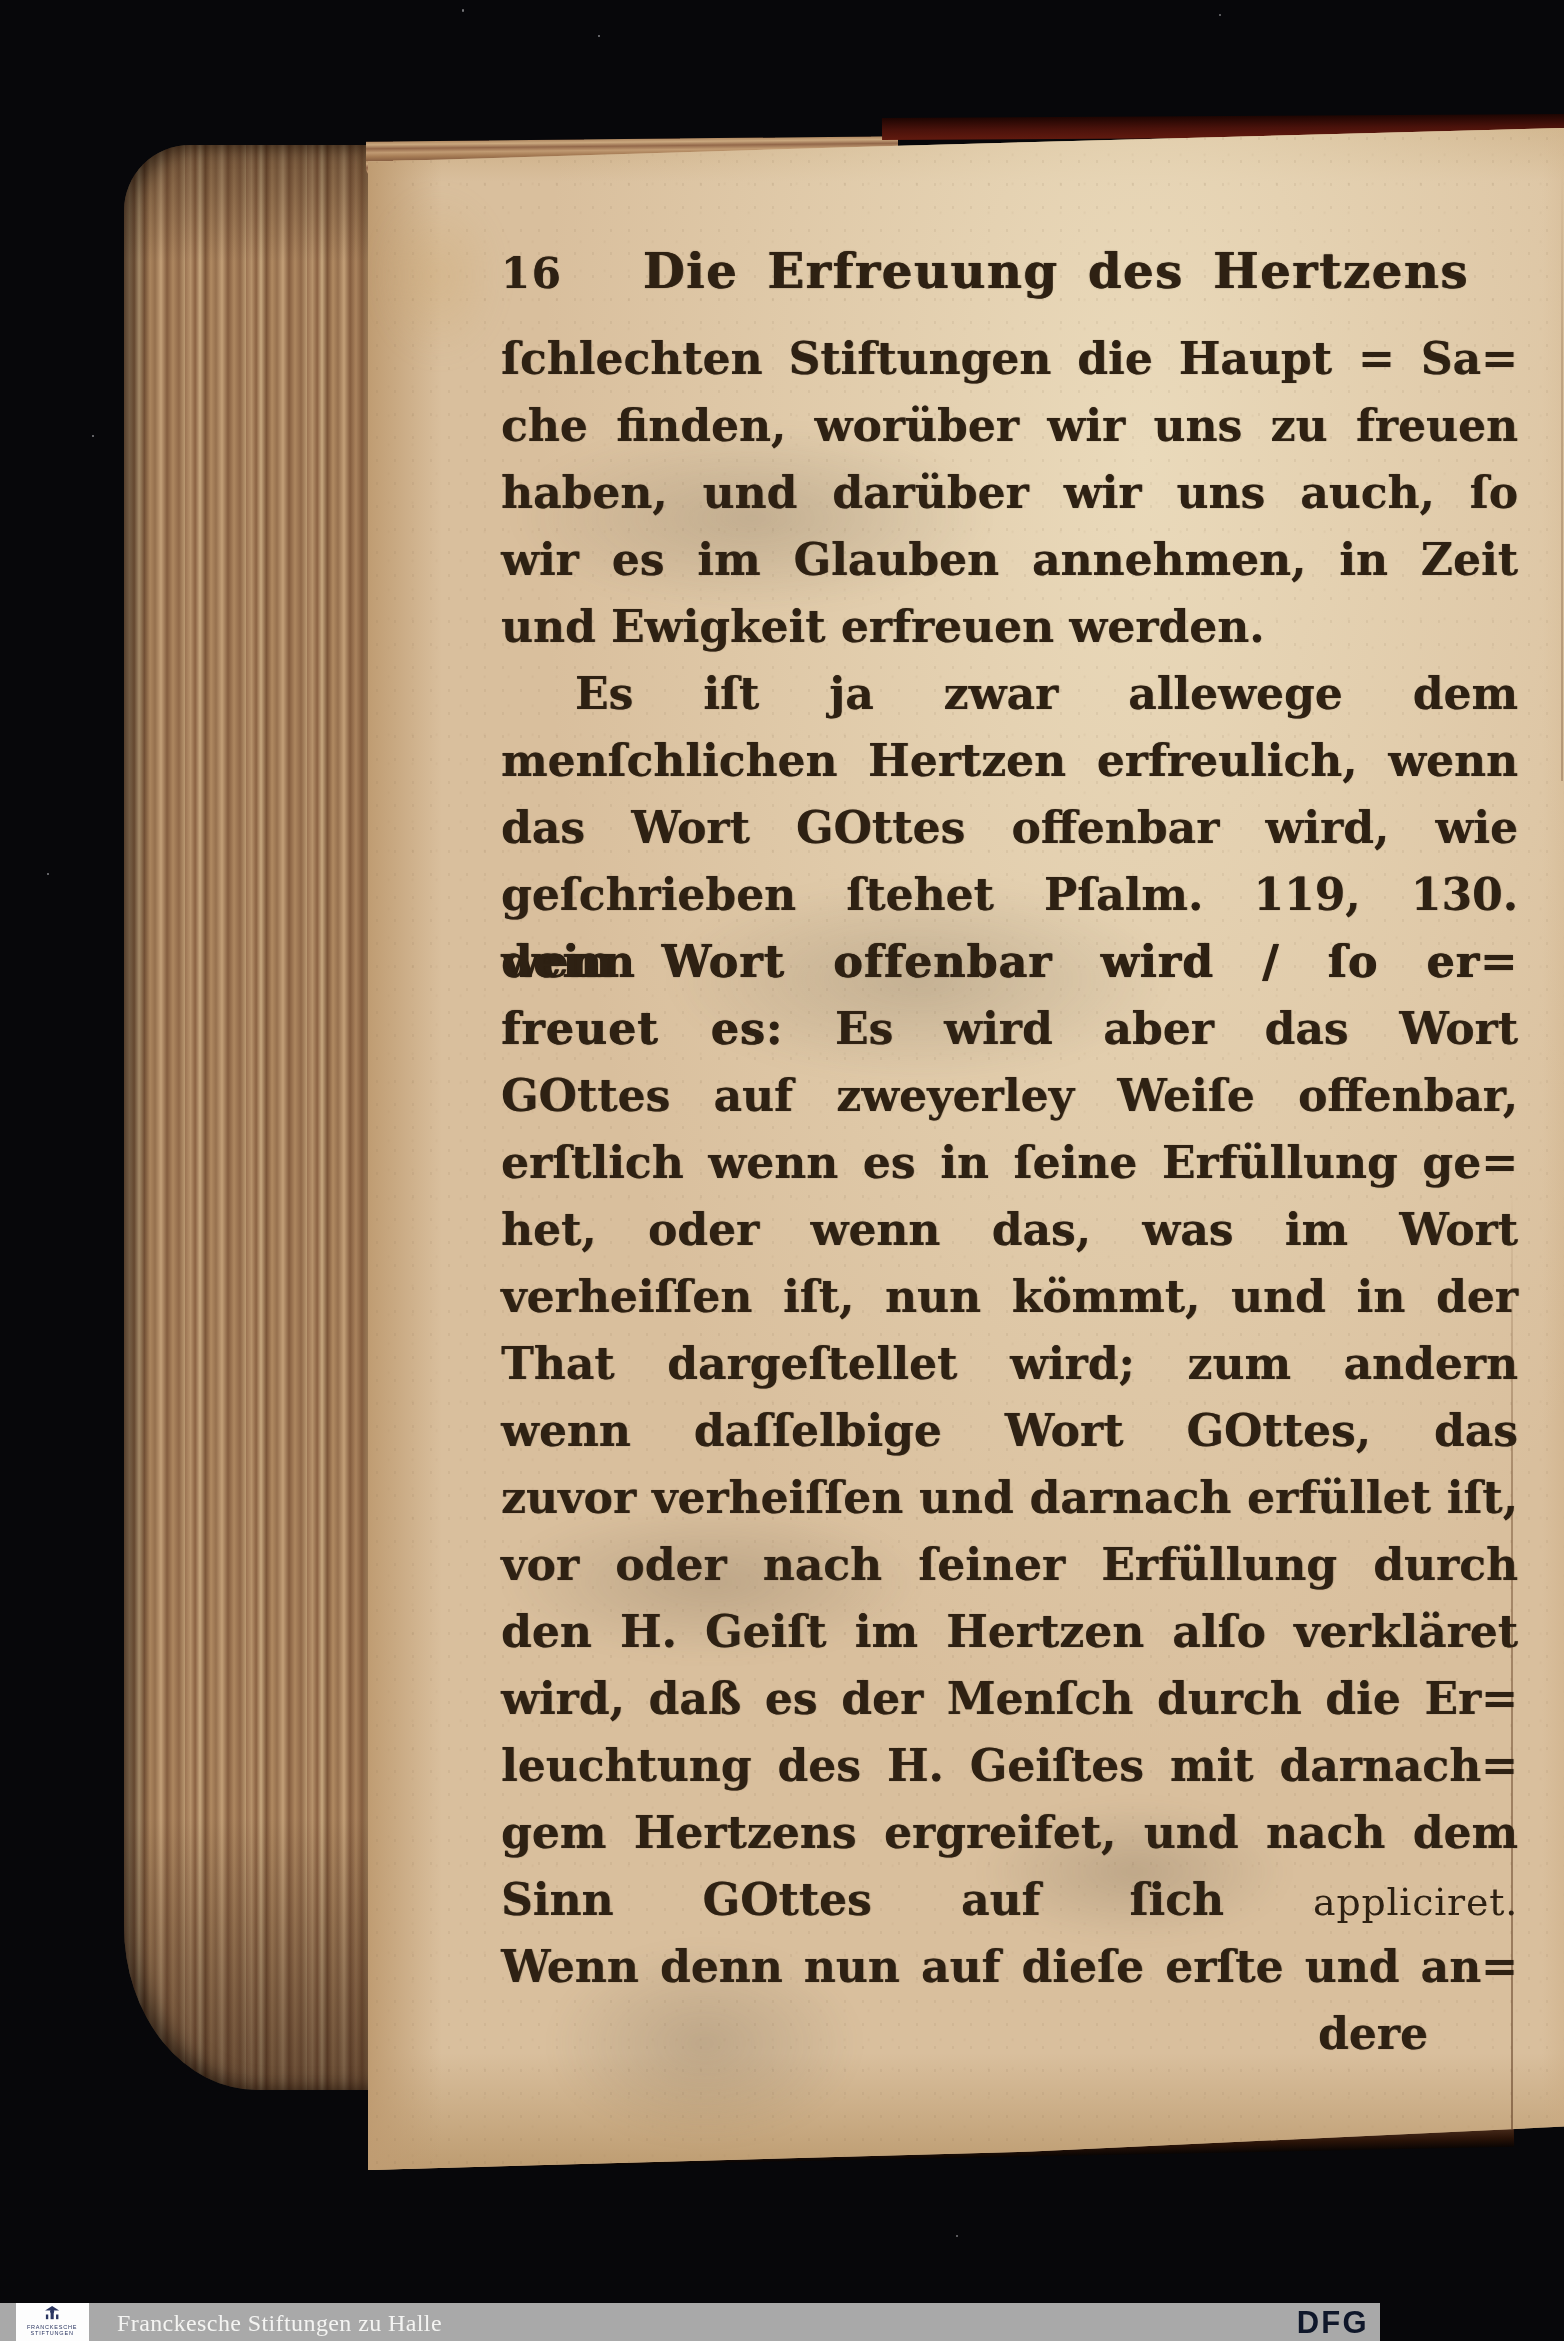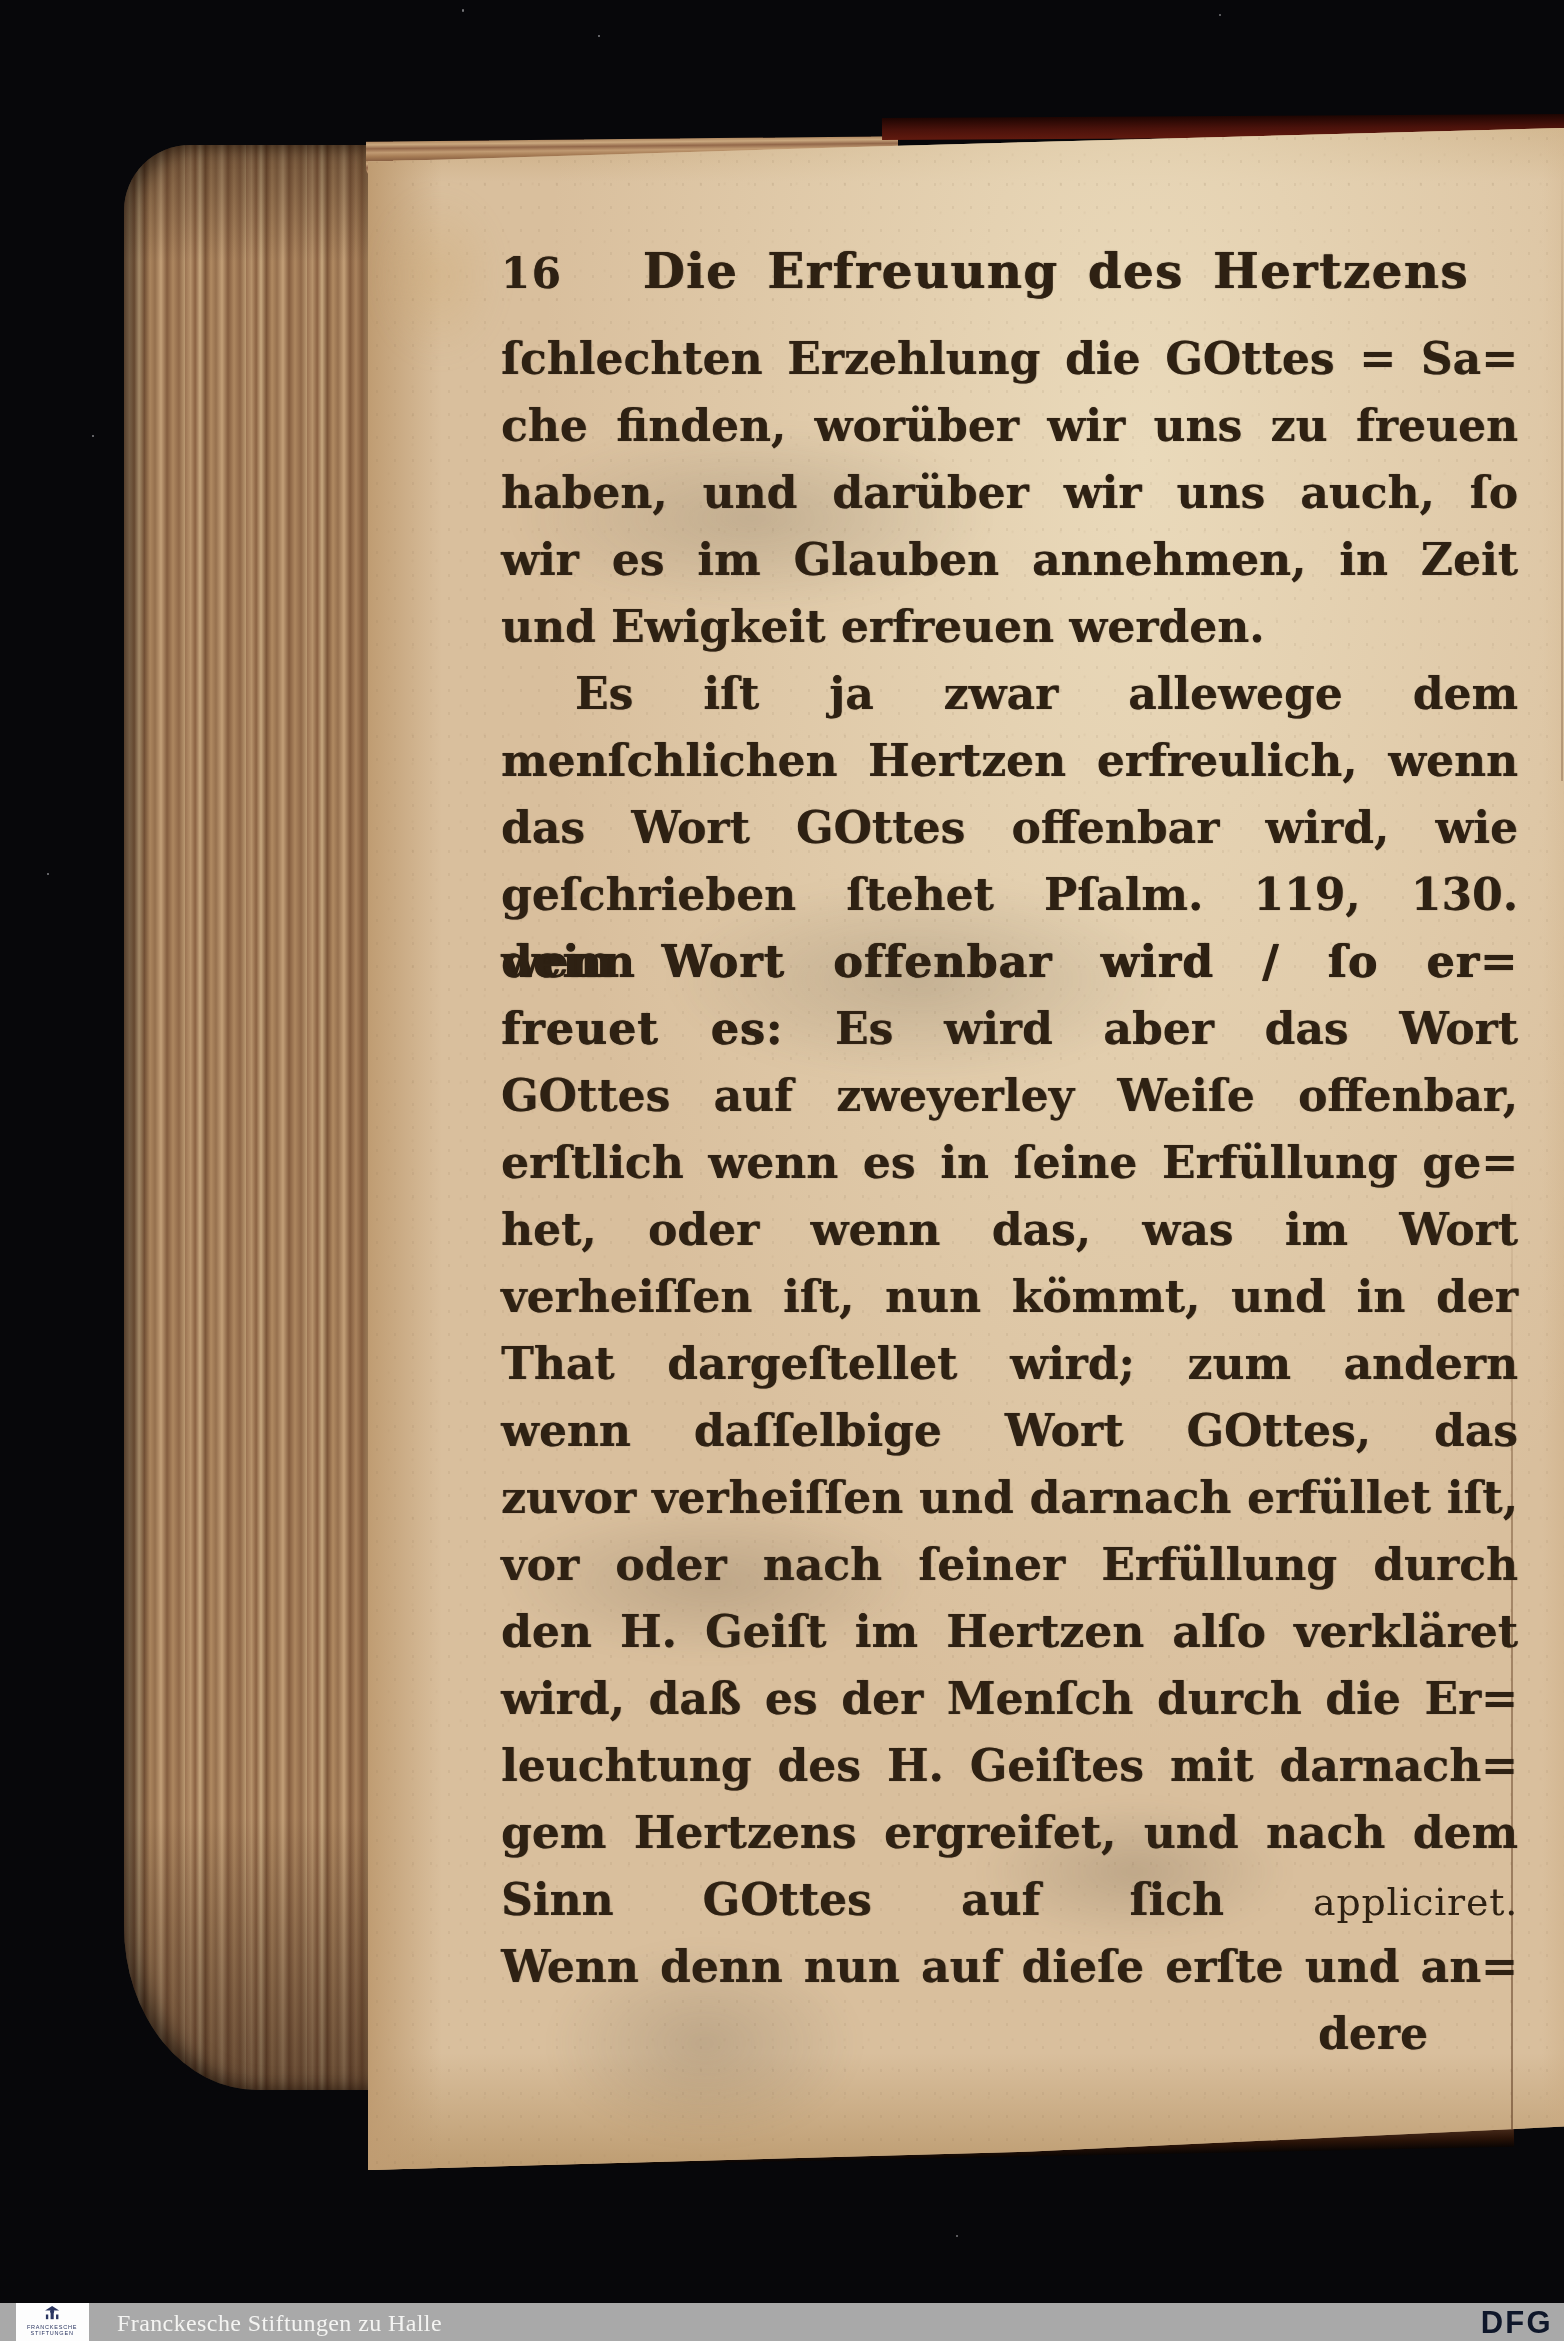--- a/index.html
+++ b/index.html
@@ -79,21 +79,21 @@
     text-shadow:0.4px 0.4px 0.9px rgba(46,33,19,.65);
   }
   .body-line.left{text-align-last:left;}
   .body-line.indent{text-indent:74px;}
   .body-line.catchword{text-align-last:right;padding-right:90px;box-sizing:border-box;}
   .body-line .em{letter-spacing:1.2px;
     text-shadow:0.9px 0 0 currentColor, 0.4px 0.4px 1.2px rgba(46,33,19,.7);}
   .body-line .roman{font-weight:400;font-size:.86em;letter-spacing:0.8px;text-shadow:none;margin-top:16px;}
   
   .footer-bar{
-    position:absolute;left:0;bottom:0;width:1564px;height:39px;background:#a9a9a9;
+    position:absolute;left:0;bottom:0;width:1380px;height:39px;background:#a9a9a9;
     font-family:"Liberation Serif",serif;
   }
   .logo-box{
     position:absolute;left:15.6px;top:0;width:73px;height:39px;background:#fdfdfd;
     display:flex;flex-direction:column;align-items:center;justify-content:flex-start;
   }
   .logo-caption{font-family:"Liberation Sans",sans-serif;font-size:5.5px;line-height:6.3px;
     color:#2a3561;letter-spacing:0.8px;text-align:center;}
   .institution-name{
     position:absolute;left:117px;top:50%;transform:translateY(-50%);
@@ -136,21 +136,21 @@
 
     <div class="page-crease" style="right:84px;top:52%;bottom:1%;"></div>
     <div class="page-crease" style="right:34px;top:2%;height:30%;opacity:.55;"></div>
 
     <div class="text-block">
       <div class="header-row">
         <span class="page-number">16</span>
         <span class="running-title">Die Erfreuung des Hertzens</span>
       </div>
       <div class="body">
-          <div class="body-line"><span>ſchlechten Erzehlung die GOttes = Sa=</span></div>
+          <div class="body-line"><span>ſchlechten Stiftungen die Haupt = Sa=</span></div>
           <div class="body-line"><span>che finden, worüber wir uns zu freuen</span></div>
           <div class="body-line"><span>haben, und darüber wir uns auch, ſo</span></div>
           <div class="body-line"><span>wir es im Glauben annehmen, in Zeit</span></div>
           <div class="body-line left"><span>und Ewigkeit erfreuen werden.</span></div>
           <div class="body-line indent"><span>Es iſt ja zwar allewege dem</span></div>
           <div class="body-line"><span>menſchlichen Hertzen erfreulich, wenn</span></div>
           <div class="body-line"><span>das Wort GOttes offenbar wird, wie</span></div>
           <div class="body-line"><span>geſchrieben ſtehet Pſalm. 119, 130. </span><span class="em">wenn</span></div>
           <div class="body-line"><span class="em">dein Wort offenbar wird / ſo er=</span></div>
           <div class="body-line"><span class="em">freuet es: </span><span>Es wird aber das Wort</span></div>

